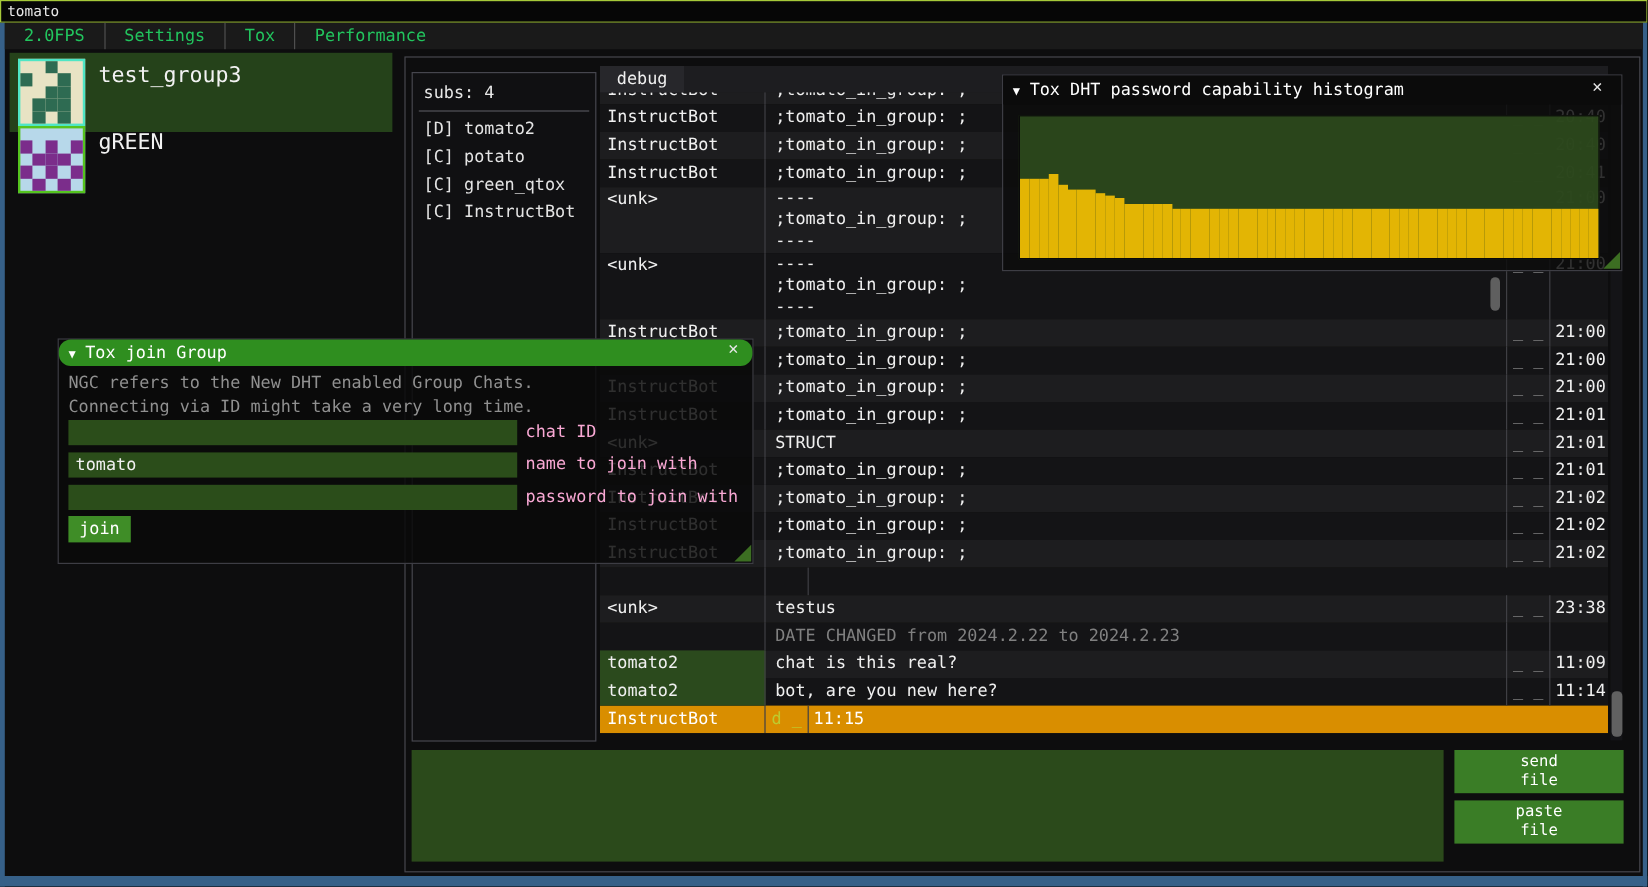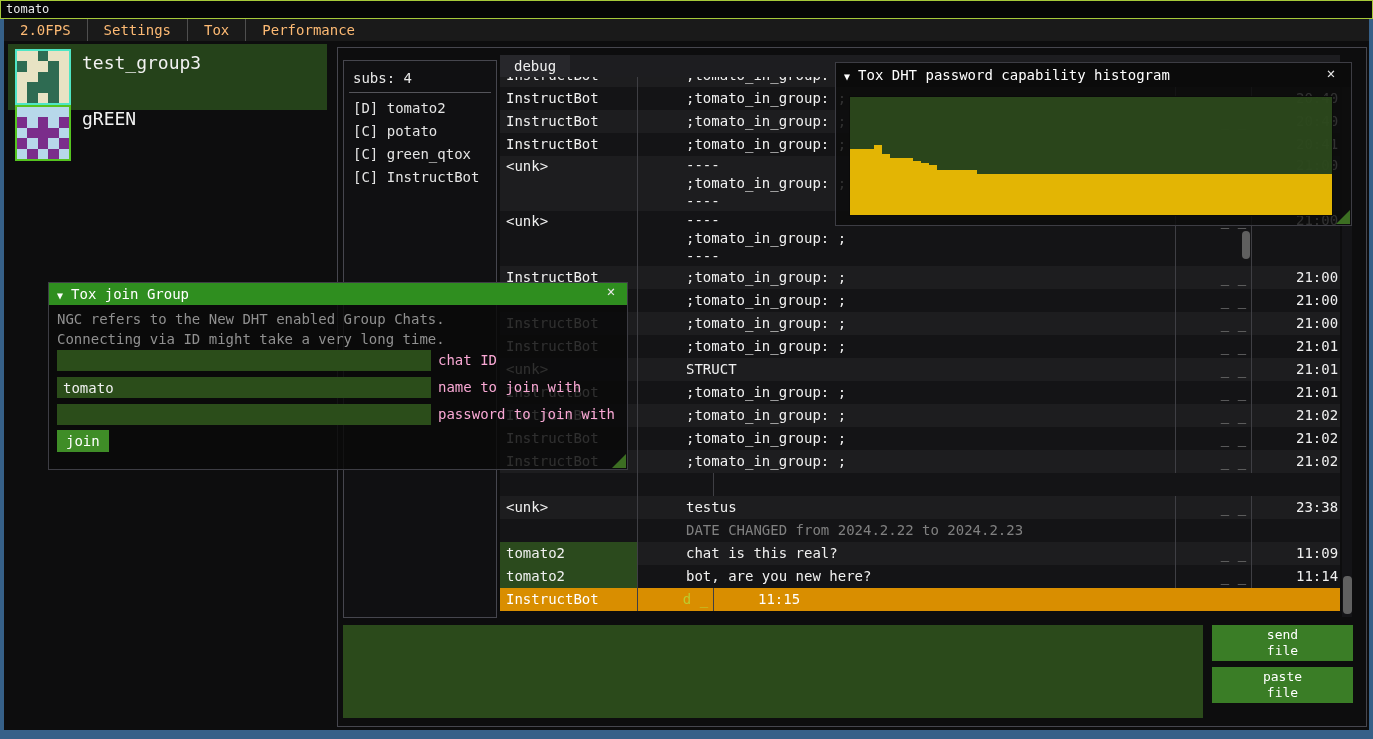--- a/index.html
+++ b/index.html
@@ -9,41 +9,41 @@
   .titlebar{position:absolute;left:0;top:0;width:1373px;height:19px;background:#060606;
             border:1px solid #a6c939;box-sizing:border-box;line-height:16px;font-size:12px;
             padding-left:5px;color:#e8e8e8;}
   
   .frame{position:absolute;left:0;top:19px;width:1373px;height:720px;background:#0d0d0e;
          border-left:4px solid #366088;border-right:4px solid #366088;border-bottom:9px solid #366088;
          box-sizing:border-box;}
   
   .menubar{position:absolute;left:4px;top:19px;width:1365px;height:22px;background:#1a1a1a;
            display:flex;align-items:stretch;z-index:1;}
-  .mitem{padding:0 16px;line-height:22px;color:#fdba74;cursor:default;}
+  .mitem{padding:0 16px;line-height:22px;color:#22c55e;cursor:default;}
   .msep{width:1px;background:#4f4f4f;}
   
   .gitem{position:absolute;left:8px;width:319px;display:block;}
   .gitem.selected{background:#25421a;}
   .avatar{position:absolute;left:7px;top:5px;width:52px;height:52px;border:2px solid #fff;
           display:grid;grid-template-columns:repeat(5,1fr);grid-template-rows:repeat(5,1fr);}
   .gname{position:absolute;left:74px;top:8px;font-size:18px;color:#f2f2f2;}
   
   .main-panel{position:absolute;left:337px;top:47px;width:1030px;height:680px;
               border:1px solid #46464e;box-sizing:border-box;}
   .members{position:absolute;left:343px;top:60px;width:154px;height:558px;
            border:1px solid #46464e;box-sizing:border-box;background:#101012;}
   .members-header{padding:9px 0 6px 9px;color:#e8e8e8;}
   .members-sep{height:1px;background:#54545a;margin:0 5px 4px 5px;}
   .member-item{padding:2px 0 2px 9px;line-height:19px;color:#e4e4e4;white-space:nowrap;}
   
   .tabbar{position:absolute;left:500px;top:55px;width:840px;height:22px;background:#1d1d20;z-index:2;}
   .tab{display:inline-block;height:22px;line-height:22px;padding:0 14px;background:#27272b;color:#f0f0f0;}
   .chatlog{position:absolute;left:500px;top:64px;width:840px;height:547px;overflow:hidden;z-index:1;}
-  .crow{display:flex;height:23px;line-height:23px;white-space:nowrap;gap:40px;}
+  .crow{display:flex;height:23px;line-height:23px;white-space:nowrap;}
   .crow.even{background:#1d1d1f;}
   .crow.odd{background:#141416;}
   .crow.multi{height:55px;line-height:18px;padding-top:0;}
   .crow.multi .cname{line-height:20px;}
   .cname{width:138px;padding-left:6px;border-right:1px solid #3f3f44;overflow:hidden;box-sizing:border-box;}
   .cmsg{flex:1;padding-left:8px;border-right:1px solid #3f3f44;overflow:hidden;white-space:pre-line;box-sizing:border-box;}
   .cflags{width:36px;text-align:center;border-right:1px solid #3f3f44;color:#8a8a8a;box-sizing:border-box;}
   .ctime{width:48px;padding-left:4px;box-sizing:border-box;}
   .crow.date .cmsg{color:#808080;}
   .crow.self .cname{background:#2b4a1d;}
@@ -70,21 +70,21 @@
         border-left:14px solid transparent;border-bottom:14px solid #3c6e22;}
   
   .hist{left:835px;top:62px;width:517px;height:164px;background:rgba(12,12,12,0.84);}
   .hist .win-title{height:24px;line-height:24px;background:#0b0b0b;}
   .hist .win-close{right:10px;top:2px;}
   .plot{position:absolute;left:13px;top:33px;width:484px;height:120px;background:rgba(45,74,28,0.92);
         border:1px solid #0a0a0a;box-sizing:border-box;display:flex;align-items:flex-end;}
   .bar{flex:1;background:#e3b504;}
   
   .join{left:48px;top:282px;width:580px;height:188px;background:rgba(10,10,10,0.84);}
-  .join .win-title{background:#2f8e1f;}
+  .join .win-title{background:#2f8e1f;border-radius:10px;}
   .join .win-close{right:6px;top:0;}
   .jhint{position:absolute;left:8px;color:#909090;white-space:nowrap;}
   .jhint.h1{top:28px;}
   .jhint.h2{top:48px;}
   .jrow{position:absolute;left:0;height:21px;width:100%;}
   .jinput{position:absolute;left:8px;top:0;width:374px;height:21px;background:#2b4d1a;border:none;
           color:#f0f0f0;font-family:inherit;font-size:14px;padding:0 6px;box-sizing:border-box;}
   .jlabel{position:absolute;left:389px;top:2px;color:#f9a8d4;white-space:nowrap;}
   .join-btn{position:absolute;left:8px;top:147px;height:22px;padding:0 9px;background:#3f8d27;border:none;
             color:#fff;font-family:inherit;font-size:14px;cursor:pointer;}

